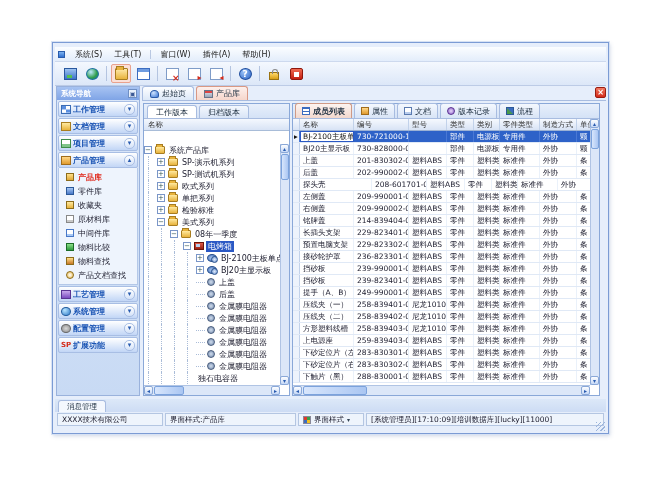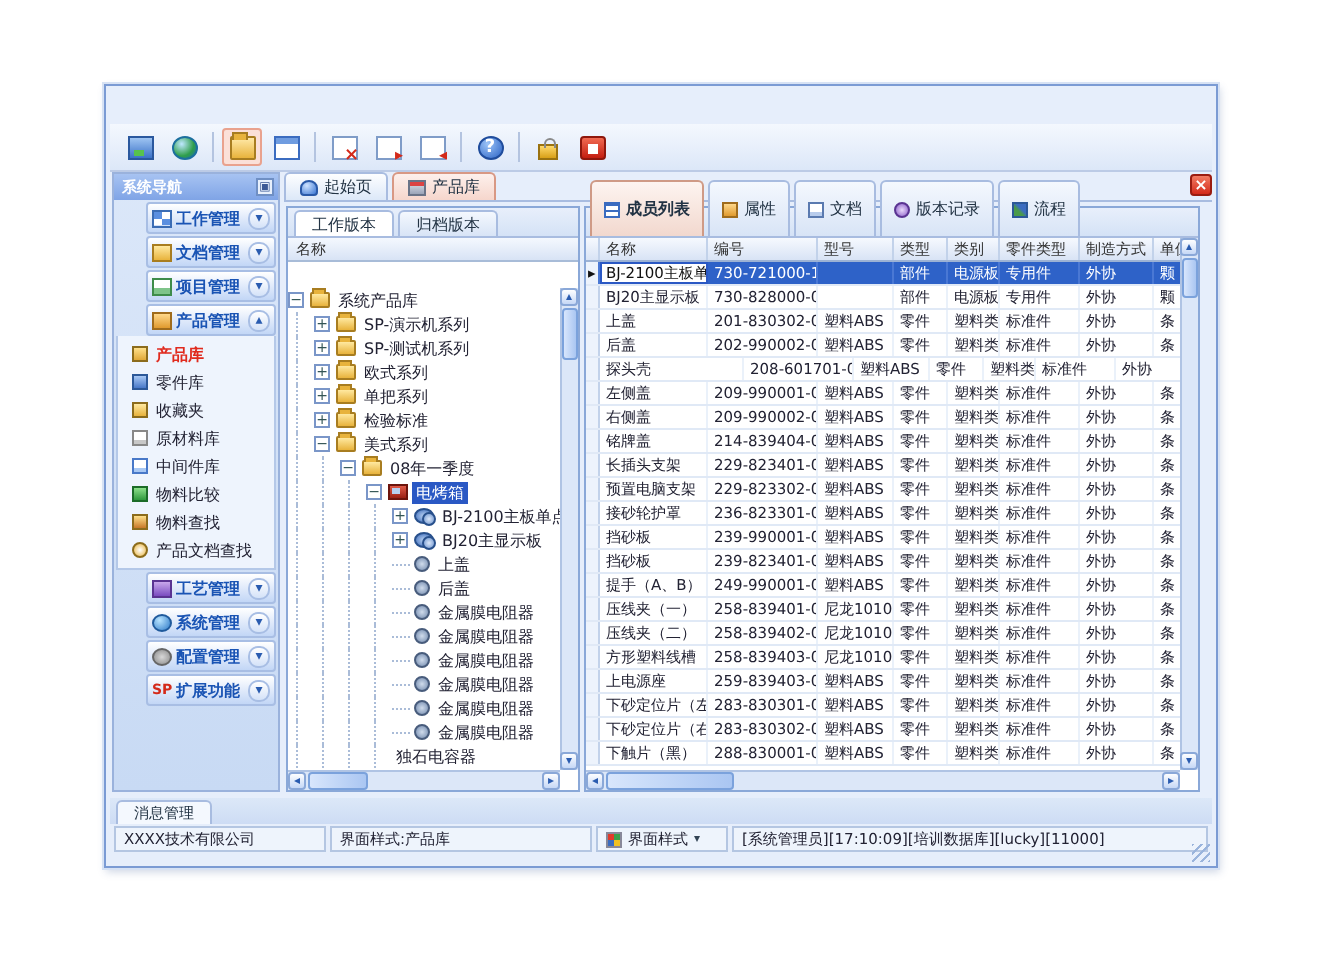--- a/index.html
+++ b/index.html
@@ -41,21 +41,21 @@
   .exit-icon { background:linear-gradient(#f06a52,#c41e10); border:1px solid #8e170c; border-radius:2px; }
   .exit-icon::after { content:""; position:absolute; left:3px; top:3px; width:5px; height:5px; background:#fff; }
 
   
   .sidebar { position:absolute; left:3px; top:43px; width:84px; height:310px;
              background:linear-gradient(#dbe7f9,#c8daf4); border:1px solid #9ab2dc; overflow:hidden; }
   .sb-header { height:13px; background:linear-gradient(#a7c3f2,#7fa4e6); color:#fff; font-size:7.5px; font-weight:bold;
                display:flex; align-items:center; padding:0 2px 0 4px; }
   .sb-header .grow { flex:1; }
   .pin-btn { width:9px; height:9px; background:#e8f0fc; border:1px solid #6f8fc4; font-size:6px; line-height:7px; text-align:center; color:#3c5a96; }
-  .sb-group { height:16px; margin:1px 1px 0 16px; background:linear-gradient(#ffffff,#c2d6f6); border:1px solid #a8bee4; border-radius:2px;
+  .sb-group { height:16px; margin:1px 1px 0 1px; background:linear-gradient(#ffffff,#c2d6f6); border:1px solid #a8bee4; border-radius:2px;
               display:flex; align-items:center; padding:0 2px; font-size:8px; font-weight:bold; color:#1a54b4; cursor:default; }
   .sb-group .gicon { width:10px; height:9px; margin-right:2px; position:relative; flex:none; }
   .sb-group .glabel { flex:1; overflow:hidden; white-space:nowrap; }
   .chev { width:11px; height:11px; flex:none; background:linear-gradient(#fff,#d4e2f8); border:1px solid #a8bee4; border-radius:5px;
           color:#2a5cb0; font-size:7px; line-height:9px; text-align:center; }
   .work-icon2 { background:linear-gradient(to right,#5b8fe0 50%,#fff 50%) top/100% 50% no-repeat, linear-gradient(to right,#fff 50%,#5b8fe0 50%) bottom/100% 50% no-repeat; border:1px solid #3b6cb4; }
   .docs-icon2 { background:linear-gradient(#ffe9a0,#e8b33c); border:1px solid #a87d20; }
   .project-icon2 { background:#fff; border:1px solid #3e8c4a; box-shadow:inset 0 -3px 0 #7fc48a; }
   .product-mgmt-icon2 { background:linear-gradient(#ffd88a,#e09a2e); border:1px solid #a06c1c; }
   .process-icon2 { background:linear-gradient(#c8a8ec,#7a4cc0); border:1px solid #5a3492; }
@@ -120,21 +120,21 @@
   
   .vsb { position:absolute; right:0; width:9px; background:#dce7f8; border-left:1px solid #b0c4e4; }
   .hsb { position:absolute; bottom:0; height:10px; background:#dce7f8; border-top:1px solid #b0c4e4; }
   .sb-arrow { position:absolute; width:9px; height:9px; background:linear-gradient(#fdfeff,#c6d8f6); border:1px solid #8aa8d8; border-radius:2px;
               color:#2a5cb0; font-size:6px; line-height:8px; text-align:center; }
   .sb-thumb { position:absolute; background:linear-gradient(90deg,#d8e6fc,#aac6f2); border:1px solid #7ba2dc; border-radius:2px; }
   .hsb .sb-thumb { top:0; height:9px; }
 
   
   .memtabs { height:15px; background:linear-gradient(#e8effb,#d4e2f6); display:flex; align-items:flex-end; padding-left:2px; border-bottom:1px solid #a8bce0; }
-  .memtab { height:28px; padding:0 6px; font-size:8px; color:#234; display:flex; align-items:center; gap:3px;
+  .memtab { height:15px; padding:0 6px; font-size:8px; color:#234; display:flex; align-items:center; gap:3px;
             background:linear-gradient(#f4f8fe,#d8e4f6); border:1px solid #a8bce0; border-bottom:none; border-radius:3px 3px 0 0; margin-right:2px;justify-content:space-between; }
   .memtab.active { background:linear-gradient(#fdf4f0,#f2d8ce); border-color:#cf9a86; font-weight:bold; }
   .mticon { width:8px; height:8px; flex:none; }
   .list-icon { background:repeating-linear-gradient(#3b6cc0 0 1px,#fff 1px 3px); border:1px solid #3b6cc0; }
   .property-icon { background:linear-gradient(#ffd88a,#e09a2e); border:1px solid #a06c1c; }
   .document-icon { background:#fff; border:1px solid #5a7ab0; box-shadow:inset 0 -2px 0 #b8ccec; }
   .version-icon { border-radius:50%; background:radial-gradient(#e8d8fa,#8a5cc8); border:1px solid #5a3492; }
   .flow-icon { background:linear-gradient(45deg,#4a9a4a 40%,#3b6cc0 60%); border:1px solid #2c5898; }
 
   .grid-head { position:absolute; left:0; top:15px; right:9px; height:12px; display:flex; overflow:hidden;
@@ -163,20 +163,29 @@
                   linear-gradient(to right,#3b6cc0 50%,#f0c020 50%) bottom/100% 50% no-repeat; border:1px solid #889; }
   .drop-arrow { font-size:6px; color:#345; }
   .grip { position:absolute; right:3px; bottom:2px; width:9px; height:9px;
           background:repeating-linear-gradient(135deg,#9ab4dc 0 1px,transparent 1px 3px); }
 </style>
 </head>
 <body>
 
 <div class="win">
 
+  <div class="menubar">
+    <span class="menu-grip"></span>
+  <span class="menu-item">系统(S)</span>
+      <span class="menu-item">工具(T)</span>
+      <span class="menu-sep"></span>
+      <span class="menu-item">窗口(W)</span>
+      <span class="menu-item">插件(A)</span>
+      <span class="menu-item">帮助(H)</span>
+    </div>
 
   <div class="toolbar">
       <button class="tbtn">
         <span class="ticon workspace-icon"></span>
       </button>
       <button class="tbtn">
         <span class="ticon web-icon"></span>
       </button>
       <span class="tsep"></span>
       <button class="tbtn active">

